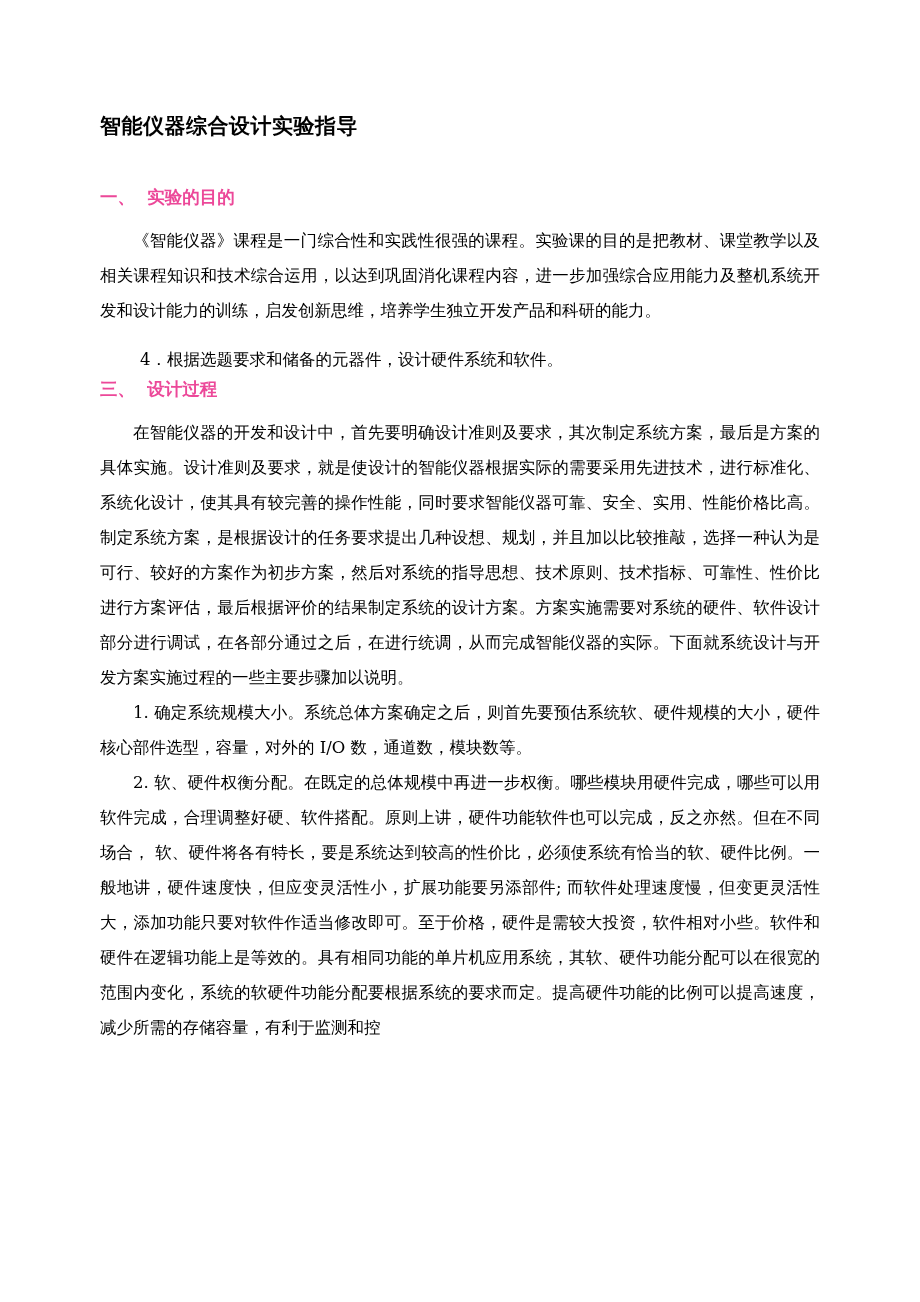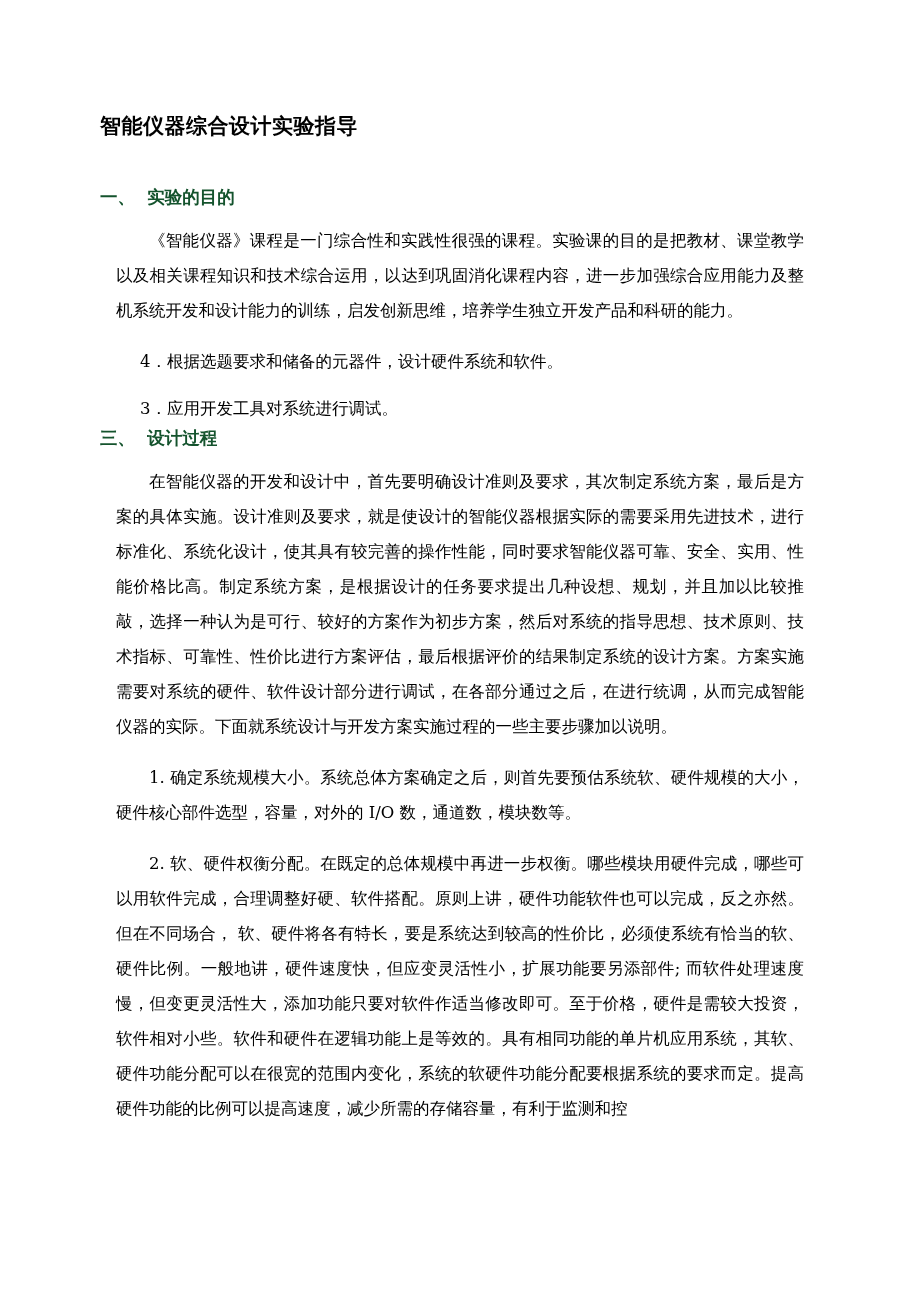--- a/index.html
+++ b/index.html
@@ -34,34 +34,34 @@
     padding-top: 112px;
     line-height: 1.4;
     color: #000;
   }
   .section-heading {
     font-family: "DejaVu Sans", "Liberation Sans", sans-serif;
     font-weight: bold;
     font-size: 17.5px;
     margin: 0;
     padding: 0;
-    color: #14532d;
+    color: #ec4899;
     white-space: pre;
   }
   .h-gap-1 { margin-top: 44px; }
   .h-gap-2 { margin-top: 32px; }
   .h-gap-3 { }
 
   .body-para {
     font-family: "DejaVu Serif", "Liberation Serif", serif;
     font-size: 16.5px;
     line-height: 35px;
     text-align: justify;
     text-justify: inter-character;
-    margin: 16px;
+    margin: 0;
     text-indent: 2em;
     color: #000;
     word-break: break-all;
   }
   .para-gap { margin-top: 14px; }
 
   .list-item {
     font-family: "DejaVu Serif", "Liberation Serif", serif;
     font-size: 16.5px;
     line-height: 35px;
@@ -82,21 +82,20 @@
 
     <h1 class="doc-title">智能仪器综合设计实验指导</h1>
 
     <h2 class="section-heading h-gap-1">一、  实验的目的</h2>
 
     <p class="body-para para-gap">《智能仪器》课程是一门综合性和实践性很强的课程。实验课的目的是把教材、课堂教学以及相关课程知识和技术综合运用，以达到巩固消化课程内容，进一步加强综合应用能力及整机系统开发和设计能力的训练，启发创新思维，培养学生独立开发产品和科研的能力。</p>
 
 
     <div class="list-block">
       <p class="list-item list-gap">4．根据选题要求和储备的元器件，设计硬件系统和软件。</p>
-      <p class="list-item list-gap">3．应用开发工具对系统进行调试。</p>
     </div>
 
     <h2 class="section-heading h-gap-3">三、  设计过程</h2>
 
     <p class="body-para para-gap">在智能仪器的开发和设计中，首先要明确设计准则及要求，其次制定系统方案，最后是方案的具体实施。设计准则及要求，就是使设计的智能仪器根据实际的需要采用先进技术，进行标准化、系统化设计，使其具有较完善的操作性能，同时要求智能仪器可靠、安全、实用、性能价格比高。制定系统方案，是根据设计的任务要求提出几种设想、规划，并且加以比较推敲，选择一种认为是可行、较好的方案作为初步方案，然后对系统的指导思想、技术原则、技术指标、可靠性、性价比进行方案评估，最后根据评价的结果制定系统的设计方案。方案实施需要对系统的硬件、软件设计部分进行调试，在各部分通过之后，在进行统调，从而完成智能仪器的实际。下面就系统设计与开发方案实施过程的一些主要步骤加以说明。</p>
 
     <p class="body-para">1. 确定系统规模大小。系统总体方案确定之后，则首先要预估系统软、硬件规模的大小，硬件核心部件选型，容量，对外的 I/O 数，通道数，模块数等。</p>
 
     <p class="body-para">2. 软、硬件权衡分配。在既定的总体规模中再进一步权衡。哪些模块用硬件完成，哪些可以用软件完成，合理调整好硬、软件搭配。原则上讲，硬件功能软件也可以完成，反之亦然。但在不同场合，  软、硬件将各有特长，要是系统达到较高的性价比，必须使系统有恰当的软、硬件比例。一般地讲，硬件速度快，但应变灵活性小，扩展功能要另添部件; 而软件处理速度慢，但变更灵活性大，添加功能只要对软件作适当修改即可。至于价格，硬件是需较大投资，软件相对小些。软件和硬件在逻辑功能上是等效的。具有相同功能的单片机应用系统，其软、硬件功能分配可以在很宽的范围内变化，系统的软硬件功能分配要根据系统的要求而定。提高硬件功能的比例可以提高速度，减少所需的存储容量，有利于监测和控</p>
 

